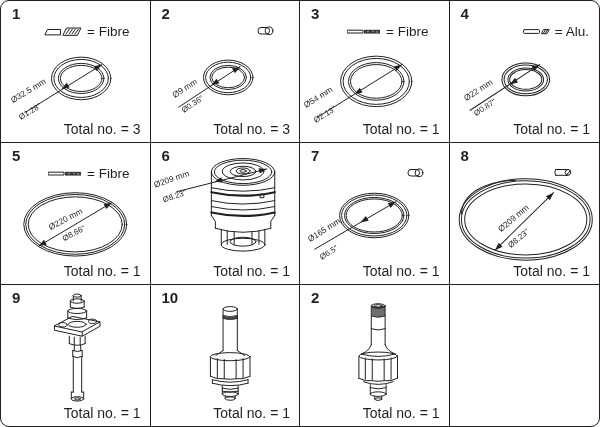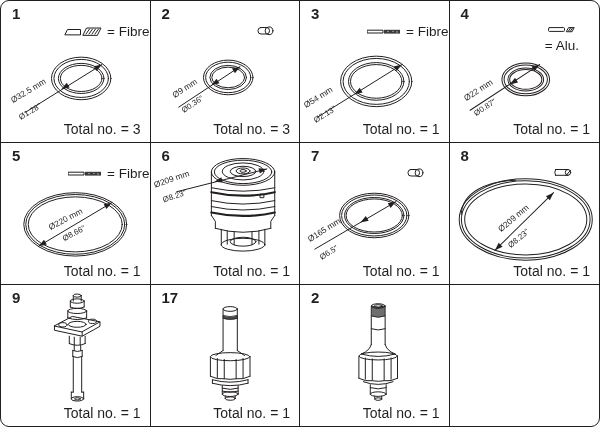--- a/index.html
+++ b/index.html
@@ -10,21 +10,21 @@
   }
   .grid{display:grid;width:100%;height:100%;
     grid-template-columns:repeat(4,1fr);
     grid-template-rows:142px 142px 1fr;}
   .c{position:relative;border-right:1.2px solid #231f20;border-bottom:1.2px solid #231f20;box-sizing:border-box;}
   .c:nth-child(4n){border-right:none;}
   .c:nth-child(n+9){border-bottom:none;}
   .num{position:absolute;top:5px;left:11px;font-size:15px;font-weight:bold;line-height:1;}
   .total{position:absolute;bottom:6px;right:9px;font-size:14px;line-height:1;}
   .legend{position:absolute;top:24px;display:flex;align-items:center;gap:5px;font-size:13.5px;line-height:1;}
-  .lg-r8{right:0;text-align:right;} .lg-r10{right:20px;flex-direction:column;} .lg-r24{right:24px;} .lg-r26{right:26px;}
+  .lg-r8{right:20px;text-align:right;} .lg-r10{right:10px;} .lg-r24{right:24px;} .lg-r26{right:26px;}
   .draw{position:absolute;inset:0;width:100%;height:100%;}
   .draw *{vector-effect:non-scaling-stroke;}
   .ln{fill:none;stroke:#231f20;stroke-width:1;stroke-linecap:round;stroke-linejoin:round;}
   .thick{stroke-width:2.2;}
   .dim{font-family:"Liberation Sans", sans-serif;font-size:8.5px;fill:#231f20;}
   .dim-in{font-size:8px;}
 </style>
 </head>
 <body>
 
@@ -251,21 +251,21 @@
       <path class="ln" d="M72.5,66 L72.5,72 M82,66 L82,72 M72.5,66 Q77,68 82,66 M72.5,72 Q77,74.5 82,72"></path>
       <path class="ln" d="M73,73 L73,108 M81.5,73 L81.5,108"></path>
       <path class="ln" d="M71,108 L73,108 M81.5,108 L83.5,108 M71,108 L71,114.5 M83.5,108 L83.5,114.5"></path>
       <ellipse class="ln" cx="77.2" cy="114.8" rx="6.3" ry="2.2"></ellipse>
       <ellipse class="ln" cx="77.2" cy="114.8" rx="3" ry="1.1"></ellipse>
     </svg>
     <div class="total">Total no. = 1</div>
   </div>
 
   <div class="c">
-    <div class="num">17</div>
+    <div class="num">10</div>
     <svg class="draw" viewBox="0 0 150 142">
       <ellipse class="ln" cx="80" cy="24" rx="7.2" ry="2.4"></ellipse>
       <path class="ln" d="M72.8,24 L72.8,66 M87.2,24 L87.2,66"></path>
       <path d="M72.8,30.5 L72.8,33.5 Q80,36 87.2,33.5 L87.2,30.5 Q80,33 72.8,30.5 Z" fill="#4a4a4a" stroke="#231f20" stroke-width="0.8"></path>
       <path class="ln" d="M72.8,66 L65.5,71 M87.2,66 L94.5,71"></path>
       <ellipse class="ln" cx="80" cy="72.2" rx="20" ry="4.1"></ellipse>
       <path class="ln" d="M60,72.5 L60,92 M100,72.5 L100,92 M67,74 L67,93.5 M74,75 L74,94.5 M86,75 L86,94.5 M93,74 L93,93.5"></path>
       <path class="ln" d="M60,92 Q67,95.5 74,94.5 Q80,95.6 86,94.5 Q93,95.5 100,92"></path>
       <path class="ln" d="M62,95.5 L62,99 M98,95.5 L98,99 M62,95.5 Q80,100.5 98,95.5 M62,99 Q80,104 98,99"></path>
       <path class="ln" d="M72,101.5 L72,110 M88,101.5 L88,110 M72,104 Q80,106.5 88,104 M72,107 Q80,109.5 88,107"></path>

